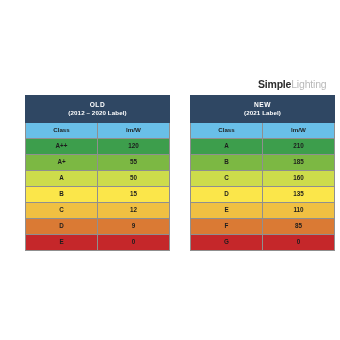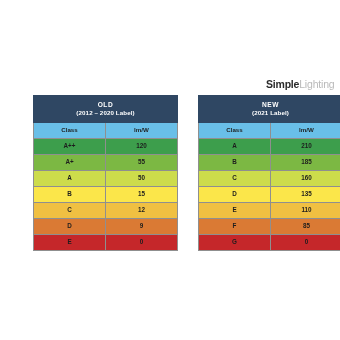--- a/index.html
+++ b/index.html
@@ -12,21 +12,20 @@
     background: #ffffff;
     font-family: "Liberation Sans", sans-serif;
     overflow: hidden;
     position: relative;
   }
 
   #page {
     position: absolute;
     inset: 0;
     background: #ffffff;
-    margin-left: 8px;
   }
 
   
   .logo {
     position: absolute;
     left: 258px;
     top: 78px;
     font-size: 10.5px;
     font-weight: bold;
     letter-spacing: -0.2px;

